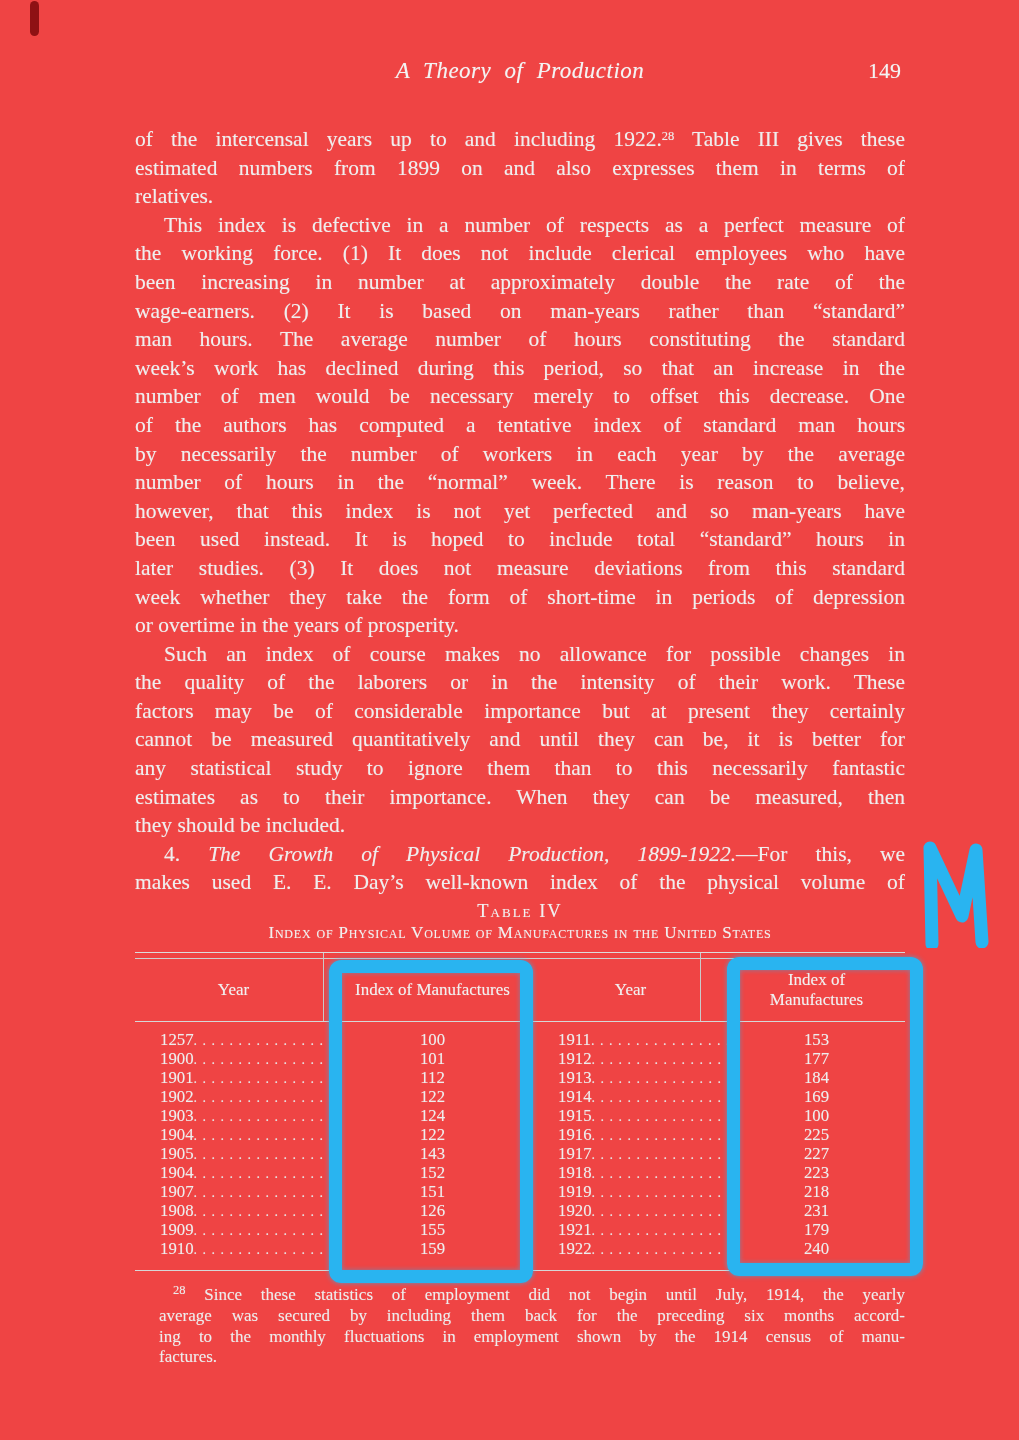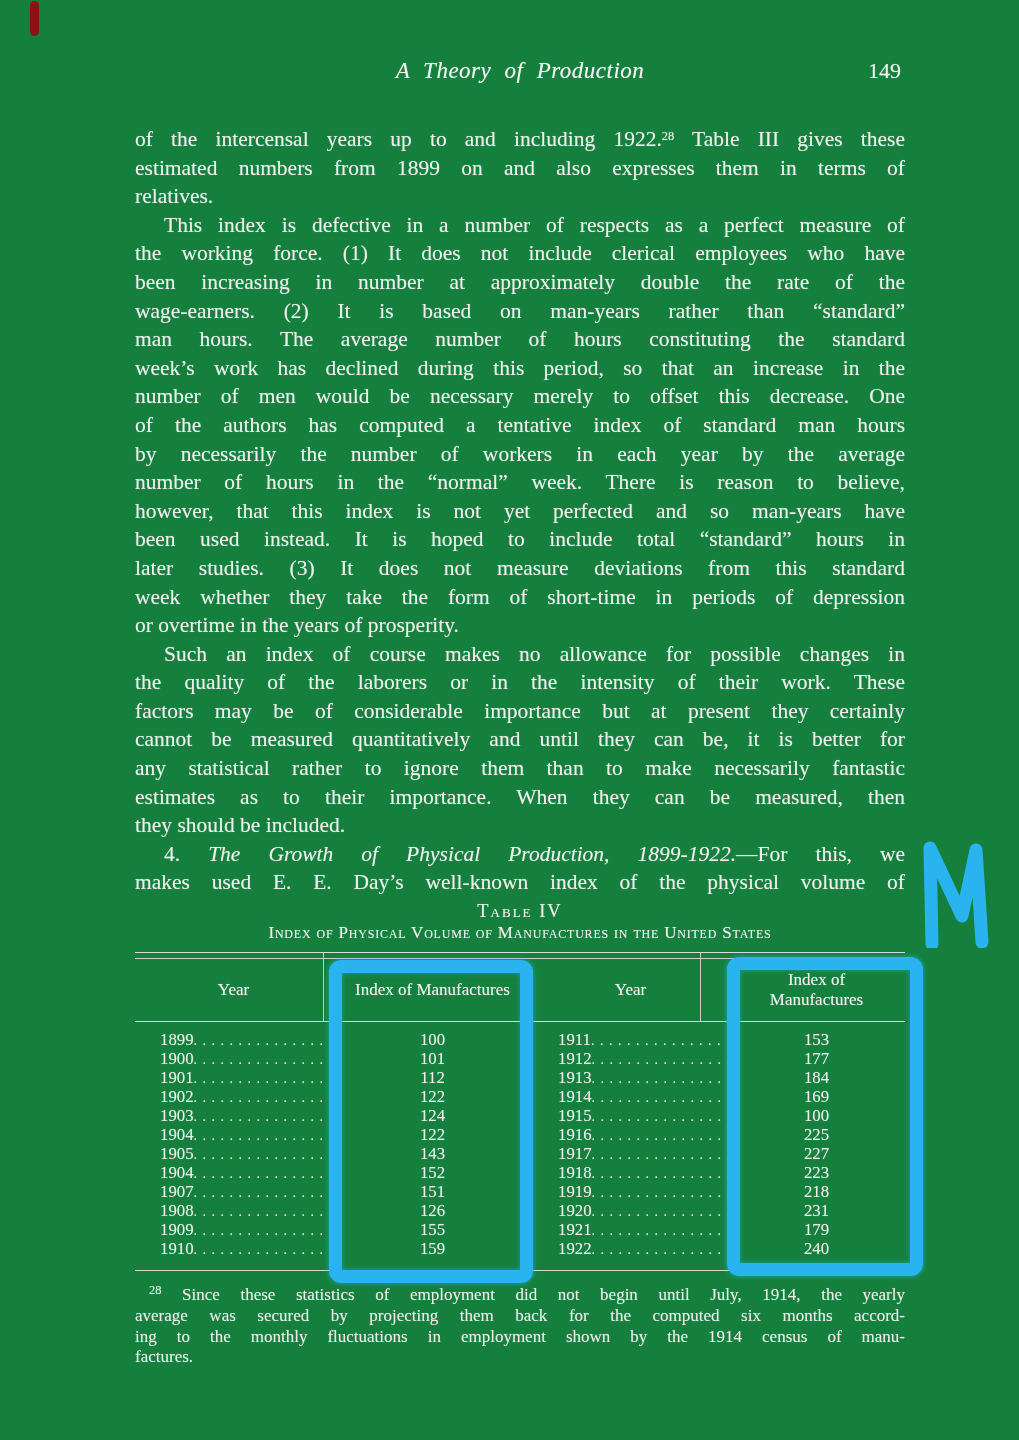--- a/index.html
+++ b/index.html
@@ -1,21 +1,21 @@
 <!DOCTYPE html>
 <html><head>
 <meta charset="utf-8">
 <style>
   html,body{margin:0;padding:0;}
   body{
     width:1019px;height:1440px;position:relative;overflow:hidden;
     background:#000;color:#eee;
     font-family:"Liberation Serif","DejaVu Serif",serif;
   }
-  .sheet{position:absolute;inset:0;background:#15803d;}
+  .sheet{position:absolute;inset:0;background:#ef4444;}
   .content{position:absolute;left:135px;top:58px;width:770px;}
 
   
   .runhead{position:relative;height:30px;}
   .runtitle{
     position:absolute;left:0;right:0;text-align:center;
     font-style:italic;font-size:23px;letter-spacing:.5px;word-spacing:7px;
     color:#f3f3f3;text-shadow:0 0 1px rgba(255,255,255,.45);
   }
   .pagenum{position:absolute;right:4px;top:0;font-size:22px;color:#f3f3f3;
@@ -55,21 +55,21 @@
     height:19px;line-height:19px;font-size:16.8px;color:#ededed;
     text-shadow:0 0 1px rgba(255,255,255,.35);}
   .ycell{display:flex;align-items:baseline;padding-left:25px;overflow:hidden;}
   .ycell .yr{white-space:nowrap;}
   .leader{flex:1;overflow:hidden;white-space:nowrap;color:#e4e4e4;font-size:14px;}
   .leader::after{content:"..........................................";letter-spacing:5.5px;}
   .vcell{text-align:center;}
 
   
   .footnote{margin-top:14px;font-size:17px;line-height:20.8px;color:#ececec;
-    text-shadow:0 0 1px rgba(255,255,255,.35);}
+    text-shadow:0 0 1px rgba(255,255,255,.35);margin-left:24px;}
   .fnline{text-align:justify;text-align-last:justify;}
   .fnline.end{text-align-last:left;}
   .fnline:first-child{text-indent:14px;}
 
   
   .ann-box{position:absolute;border:13px solid #29b4f0;border-radius:12px;
     box-shadow:0 0 5px rgba(41,180,240,.75), inset 0 0 5px rgba(41,180,240,.55);}
   #ann-box-left{left:329px;top:960px;width:178px;height:297px;}
   #ann-box-right{left:727px;top:957px;width:170px;height:293px;}
   #ann-m{position:absolute;left:919px;top:834px;width:82px;height:114px;}
@@ -108,21 +108,21 @@
           <div class="line"><span>been used instead.  It is hoped to include total “standard” hours in</span></div>
           <div class="line"><span>later studies.  (3) It does not measure deviations from this standard</span></div>
           <div class="line"><span>week whether they take the form of short-time in periods of depression</span></div>
           <div class="line end"><span>or overtime in the years of prosperity.</span></div>
         </div>
         <div class="para indent">
           <div class="line"><span>Such an index of course makes no allowance for possible changes in</span></div>
           <div class="line"><span>the quality of the laborers or in the intensity of their work.  These</span></div>
           <div class="line"><span>factors may be of considerable importance but at present they certainly</span></div>
           <div class="line"><span>cannot be measured quantitatively and until they can be, it is better for</span></div>
-          <div class="line"><span>any statistical rather to ignore them than to make necessarily fantastic</span></div>
+          <div class="line"><span>any statistical study to ignore them than to this necessarily fantastic</span></div>
           <div class="line"><span>estimates as to their importance.  When they can be measured, then</span></div>
           <div class="line end"><span>they should be included.</span></div>
         </div>
         <div class="para indent">
           <div class="line"><span>4. </span><i>The Growth of Physical Production, 1899-1922.</i><span>—For this, we</span></div>
           <div class="line"><span>makes used E. E. Day’s well-known index of the physical volume of</span></div>
         </div>
       </div>
 
     <div class="tcap1">Table IV</div>
@@ -137,21 +137,21 @@
         <div class="thcell nowrap">Index of Manufactures</div>
         <div class="thcell">Year</div>
         <div class="thcell">
           <div class="wrapbox">Index of Manufactures</div>
         </div>
       </div>
       <div class="rule"></div>
       <div class="tbody">
           <div class="trow">
             <div class="ycell">
-              <span class="yr">1899</span>
+              <span class="yr">1257</span>
               <span class="leader"></span>
             </div>
             <div class="vcell">100</div>
             <div class="ycell">
               <span class="yr">1911</span>
               <span class="leader"></span>
             </div>
             <div class="vcell">153</div>
           </div>
           <div class="trow">
@@ -285,21 +285,21 @@
               <span class="leader"></span>
             </div>
             <div class="vcell">240</div>
           </div>
         </div>
       <div class="rule"></div>
     </div>
 
     <div class="footnote">
         <div class="fnline"><sup>28</sup><span> Since these statistics of employment did not begin until July, 1914, the yearly</span></div>
-        <div class="fnline"><span>average was secured by projecting them back for the computed six months accord-</span></div>
+        <div class="fnline"><span>average was secured by including them back for the preceding six months accord-</span></div>
         <div class="fnline"><span>ing to the monthly fluctuations in employment shown by the 1914 census of manu-</span></div>
         <div class="fnline end"><span>factures.</span></div>
       </div>
   </div>
 
   <div class="ann-box" id="ann-box-left"></div>
   <div class="ann-box" id="ann-box-right"></div>
   <svg id="ann-m" viewBox="0 0 82 114">
     <polyline points="13,110 11,14 43,82 57,16 63,108" fill="none" stroke="#29b4f0" stroke-width="13" stroke-linecap="round" stroke-linejoin="round"></polyline>
   </svg>

